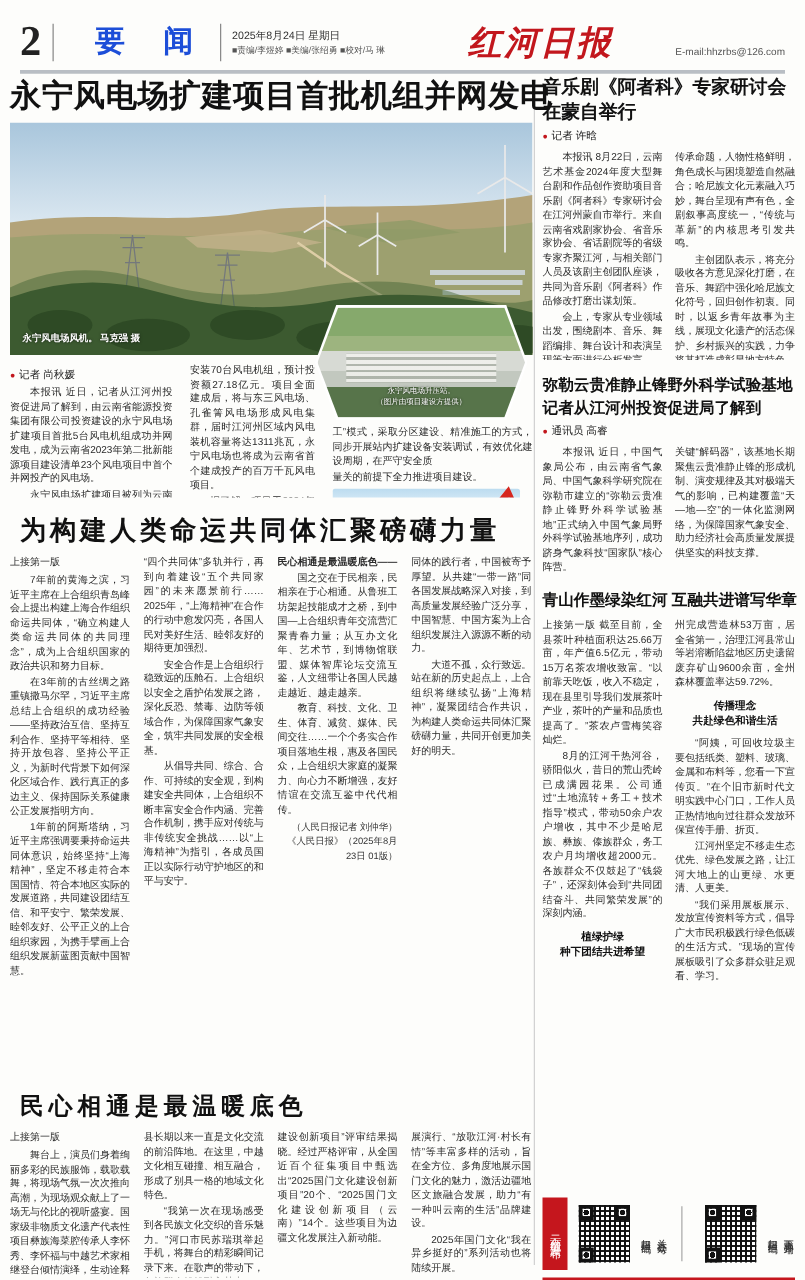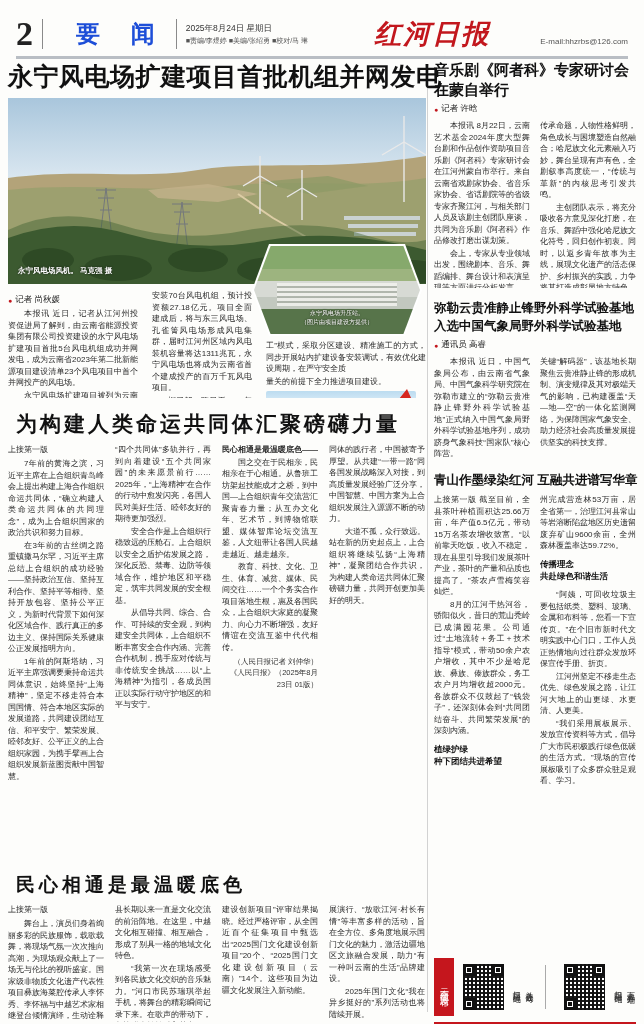--- a/index.html
+++ b/index.html
@@ -59,21 +59,21 @@
   .rcol:last-child{margin-right:0;}
   .r1-body{height:168px;}
   .r2-body{height:104px;}
   .r3-body{height:452px;}
   p.body{font-size:8px;line-height:11.5px;text-align:justify;text-indent:2em;margin:0 0 1px;color:#2a2a2a;}
   p.noind{text-indent:0;}
   p.lead{font-weight:bold;text-indent:0;}
   .cont{font-size:8px;line-height:12px;margin:0 0 2px;color:#2a2a2a;}
   .byline{display:flex;align-items:center;font-size:8.5px;margin:4px 0 2px;color:#222;}
   .byline .dot{color:#c2171d;margin-right:3px;font-size:7px;}
-  .subhead{font-size:8.5px;font-weight:bold;white-space:pre-line;
+  .subhead{font-size:8.5px;font-weight:bold;text-align:center;white-space:pre-line;
            line-height:1.5;margin:6px 0;color:#111;}
   .credit{font-size:7.5px;text-align:right;color:#333;line-height:1.5;margin-top:3px;white-space:pre-line;}
   
   .promo{position:relative;width:150px;height:26px;margin-top:4px;}
   .promo-sky{position:absolute;inset:0 0 8px 0;background:linear-gradient(#bcdcf0,#eaf4fb);border-radius:2px;}
   .promo-arrow{position:absolute;right:2px;top:-4px;}
   
   .qrblock{display:flex;align-items:center;margin-top:10px;height:62px;
            border-bottom:2px solid #c5161d;padding-bottom:4px;}
   .qrtab{width:20px;height:58px;background:#c5161d;color:#fff;writing-mode:vertical-rl;
@@ -203,21 +203,21 @@
     <div class="h-mid">为构建人类命运共同体汇聚磅礴力量</div>
     <div class="cols s2-body">
       <div class="col col4">
         <p class="cont">上接第一版</p>
         <p class="body">7年前的黄海之滨，习近平主席在上合组织青岛峰会上提出构建上海合作组织命运共同体，“确立构建人类命运共同体的共同理念”，成为上合组织国家的政治共识和努力目标。</p>
         <p class="body">在3年前的古丝绸之路重镇撒马尔罕，习近平主席总结上合组织的成功经验——坚持政治互信、坚持互利合作、坚持平等相待、坚持开放包容、坚持公平正义，为新时代背景下如何深化区域合作、践行真正的多边主义、保持国际关系健康公正发展指明方向。</p>
         <p class="body">1年前的阿斯塔纳，习近平主席强调要秉持命运共同体意识，始终坚持“上海精神”，坚定不移走符合本国国情、符合本地区实际的发展道路，共同建设团结互信、和平安宁、繁荣发展、睦邻友好、公平正义的上合组织家园，为携手擘画上合组织发展新蓝图贡献中国智慧。</p>
       </div>
       <div class="col col4">
         <p class="body noind">“四个共同体”多轨并行，再到向着建设“五个共同家园”的未来愿景前行……2025年，“上海精神”在合作的行动中愈发闪亮，各国人民对美好生活、睦邻友好的期待更加强烈。</p>
-        <p class="body">安全合作是上合组织行稳致远的压舱石。上合组织以安全之盾护佑发展之路，深化反恐、禁毒、边防等领域合作，维护地区和平稳定，筑牢共同发展的安全根基。</p>
+        <p class="body">安全合作是上合组织行稳致远的压舱石。上合组织以安全之盾护佑发展之路，深化反恐、禁毒、边防等领域合作，为保障国家气象安全，筑牢共同发展的安全根基。</p>
         <p class="body">从倡导共同、综合、合作、可持续的安全观，到构建安全共同体，上合组织不断丰富安全合作内涵、完善合作机制，携手应对传统与非传统安全挑战……以“上海精神”为指引，各成员国正以实际行动守护地区的和平与安宁。</p>
       </div>
       <div class="col col4">
         <p class="body lead">民心相通是最温暖底色——</p>
         <p class="body">国之交在于民相亲，民相亲在于心相通。从鲁班工坊架起技能成才之桥，到中国—上合组织青年交流营汇聚青春力量；从互办文化年、艺术节，到博物馆联盟、媒体智库论坛交流互鉴，人文纽带让各国人民越走越近、越走越亲。</p>
         <p class="body">教育、科技、文化、卫生、体育、减贫、媒体、民间交往……一个个务实合作项目落地生根，惠及各国民众，上合组织大家庭的凝聚力、向心力不断增强，友好情谊在交流互鉴中代代相传。</p>
         <div class="credit">（人民日报记者 刘仲华）
 《人民日报》（2025年8月23日 01版）</div>
       </div>
       <div class="col col4">
@@ -260,21 +260,21 @@
         <p class="body">会上，专家从专业领域出发，围绕剧本、音乐、舞蹈编排、舞台设计和表演呈现等方面进行分析发言。</p>
       </div>
       <div class="rcol">
         <p class="body noind">传承命题，人物性格鲜明，角色成长与困境塑造自然融合；哈尼族文化元素融入巧妙，舞台呈现有声有色，全剧叙事高度统一，“传统与革新”的内核思考引发共鸣。</p>
         <p class="body">主创团队表示，将充分吸收各方意见深化打磨，在音乐、舞蹈中强化哈尼族文化符号，回归创作初衷。同时，以返乡青年故事为主线，展现文化遗产的活态保护、乡村振兴的实践，力争将其打造成彰显地方特色、传递时代共鸣的舞台精品。</p>
       </div>
     </div>
 
     <div class="h-r2">
       <div>弥勒云贵准静止锋野外科学试验基地</div>
-      <div>入选中国气象局野外科学试验基地</div>
+      <div>记者从江河州投资促进局了解到</div>
     </div>
     <div class="byline">
       <span class="dot">●</span>
       <span>通讯员 高睿</span>
     </div>
     <div class="rcols r2-body">
       <div class="rcol">
         <p class="body">本报讯 近日，中国气象局公布，由云南省气象局、中国气象科学研究院在弥勒市建立的“弥勒云贵准静止锋野外科学试验基地”正式纳入中国气象局野外科学试验基地序列，成功跻身气象科技“国家队”核心阵营。</p>
 
       </div>

